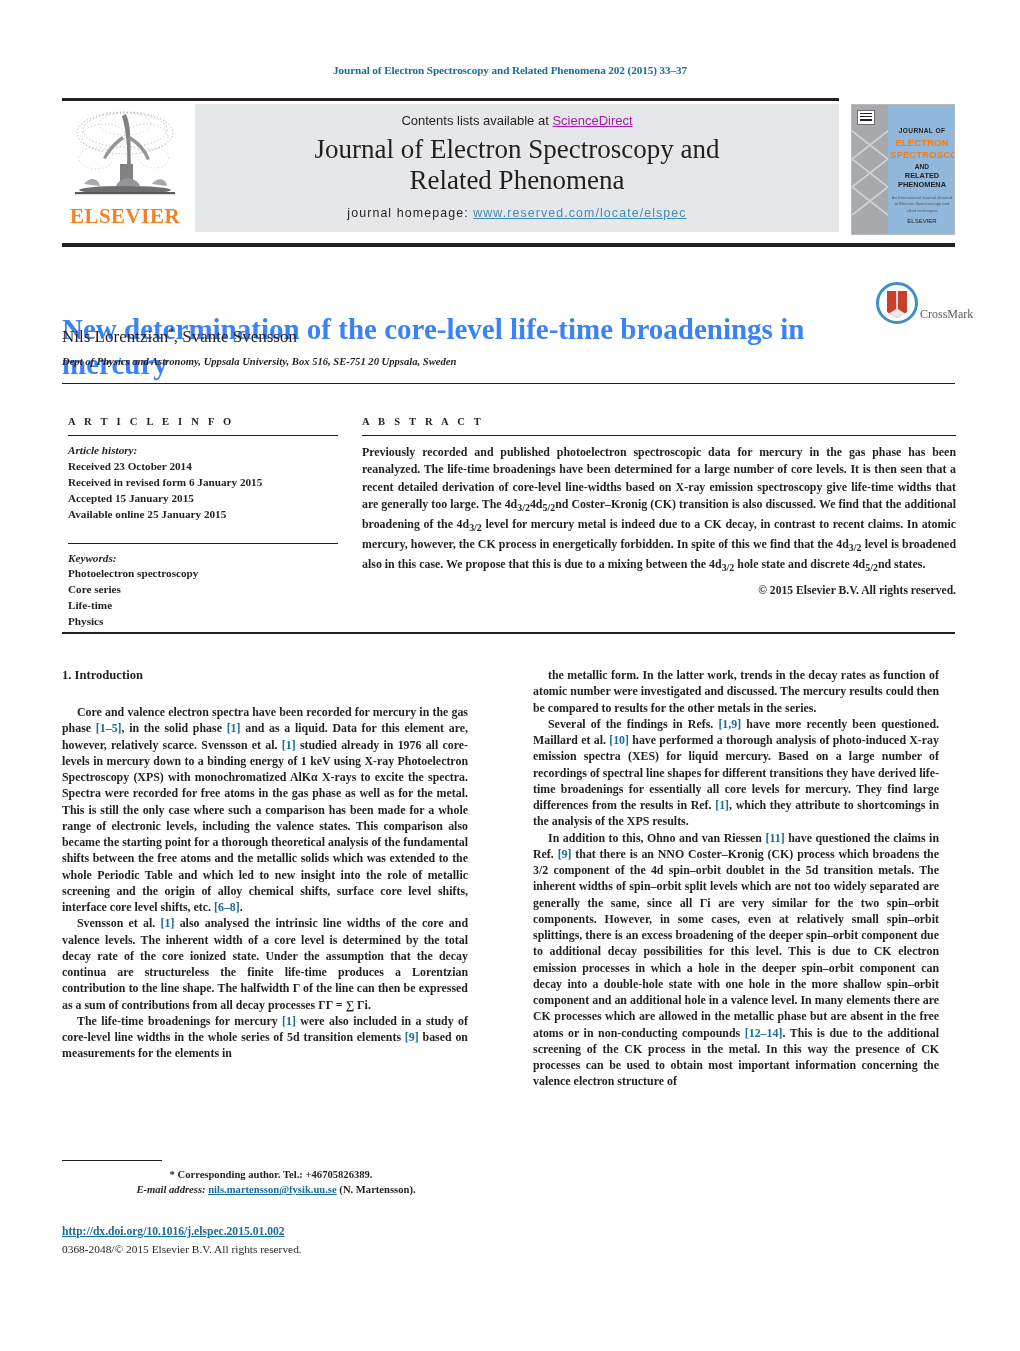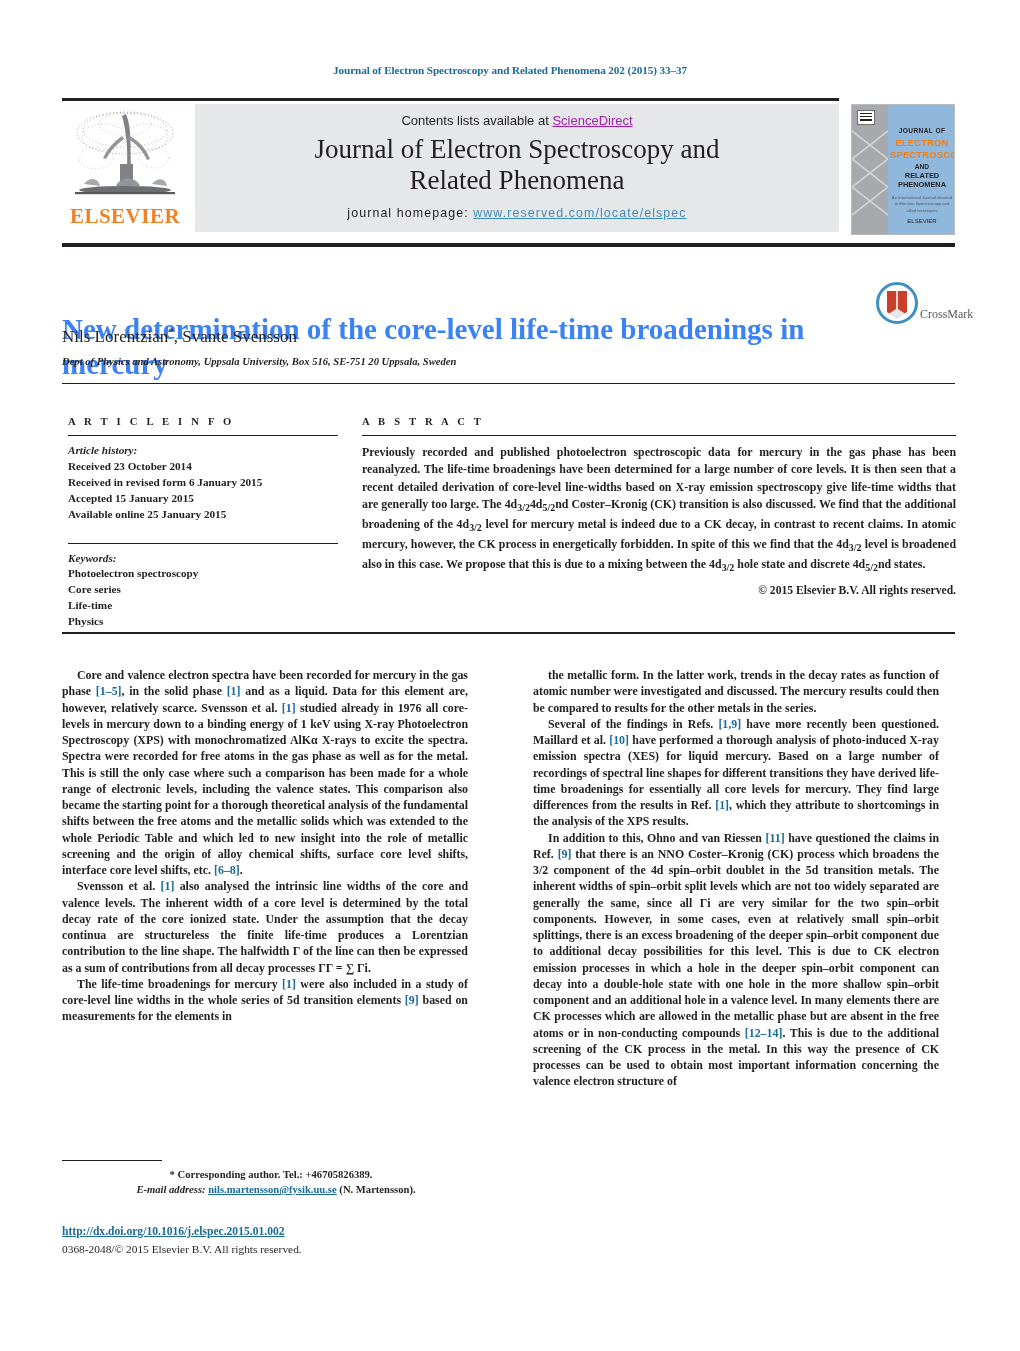--- a/index.html
+++ b/index.html
@@ -465,20 +465,21 @@
   <div class="abs-col">
     <div class="sechead">A B S T R A C T</div>
     <div class="hr-thin"></div>
     <div class="abstract-body">Previously recorded and published photoelectron spectroscopic data for mercury in the gas phase has been reanalyzed. The life-time broadenings have been determined for a large number of core levels. It is then seen that a recent detailed derivation of core-level line-widths based on X-ray emission spectroscopy give life-time widths that are generally too large. The 4d<sub>3/2</sub>4d<sub>5/2</sub>nd Coster–Kronig (CK) transition is also discussed. We find that the additional broadening of the 4d<sub>3/2</sub> level for mercury metal is indeed due to a CK decay, in contrast to recent claims. In atomic mercury, however, the CK process in energetically forbidden. In spite of this we find that the 4d<sub>3/2</sub> level is broadened also in this case. We propose that this is due to a mixing between the 4d<sub>3/2</sub> hole state and discrete 4d<sub>5/2</sub>nd states.</div>
     <div class="copyright">© 2015 Elsevier B.V. All rights reserved.</div>
   </div>
 
   <div class="rule-after-abstract"></div>
 
   <div class="col col-left">
+    <h2>1.  Introduction</h2>
     <p>Core and valence electron spectra have been recorded for mercury in the gas phase <span style="color:#1a6b9a">[1–5]</span>, in the solid phase <span style="color:#1a6b9a">[1]</span> and as a liquid. Data for this element are, however, relatively scarce. Svensson et al. <span style="color:#1a6b9a">[1]</span> studied already in 1976 all core-levels in mercury down to a binding energy of 1 keV using X-ray Photoelectron Spectroscopy (XPS) with monochromatized AlKα X-rays to excite the spectra. Spectra were recorded for free atoms in the gas phase as well as for the metal. This is still the only case where such a comparison has been made for a whole range of electronic levels, including the valence states. This comparison also became the starting point for a thorough theoretical analysis of the fundamental shifts between the free atoms and the metallic solids which was extended to the whole Periodic Table and which led to new insight into the role of metallic screening and the origin of alloy chemical shifts, surface core level shifts, interface core level shifts, etc. <span style="color:#1a6b9a">[6–8]</span>.</p>
     <p>Svensson et al. <span style="color:#1a6b9a">[1]</span> also analysed the intrinsic line widths of the core and valence levels. The inherent width of a core level is determined by the total decay rate of the core ionized state. Under the assumption that the decay continua are structureless the finite life-time produces a Lorentzian contribution to the line shape. The halfwidth Γ of the line can then be expressed as a sum of contributions from all decay processes ΓΓ = ∑ Γi.</p>
     <p>The life-time broadenings for mercury <span style="color:#1a6b9a">[1]</span> were also included in a study of core-level line widths in the whole series of 5d transition elements <span style="color:#1a6b9a">[9]</span> based on measurements for the elements in</p>
   </div>
 
   <div class="col col-right">
     <p>the metallic form. In the latter work, trends in the decay rates as function of atomic number were investigated and discussed. The mercury results could then be compared to results for the other metals in the series.</p>
     <p>Several of the findings in Refs. <span style="color:#1a6b9a">[1,9]</span> have more recently been questioned. Maillard et al. <span style="color:#1a6b9a">[10]</span> have performed a thorough analysis of photo-induced X-ray emission spectra (XES) for liquid mercury. Based on a large number of recordings of spectral line shapes for different transitions they have derived life-time broadenings for essentially all core levels for mercury. They find large differences from the results in Ref. <span style="color:#1a6b9a">[1]</span>, which they attribute to shortcomings in the analysis of the XPS results.</p>
     <p>In addition to this, Ohno and van Riessen <span style="color:#1a6b9a">[11]</span> have questioned the claims in Ref. <span style="color:#1a6b9a">[9]</span> that there is an NNO Coster–Kronig (CK) process which broadens the 3/2 component of the 4d spin–orbit doublet in the 5d transition metals. The inherent widths of spin–orbit split levels which are not too widely separated are generally the same, since all Γi are very similar for the two spin–orbit components. However, in some cases, even at relatively small spin–orbit splittings, there is an excess broadening of the deeper spin–orbit component due to additional decay possibilities for this level. This is due to CK electron emission processes in which a hole in the deeper spin–orbit component can decay into a double-hole state with one hole in the more shallow spin–orbit component and an additional hole in a valence level. In many elements there are CK processes which are allowed in the metallic phase but are absent in the free atoms or in non-conducting compounds <span style="color:#1a6b9a">[12–14]</span>. This is due to the additional screening of the CK process in the metal. In this way the presence of CK processes can be used to obtain most important information concerning the valence electron structure of</p>
   </div>

